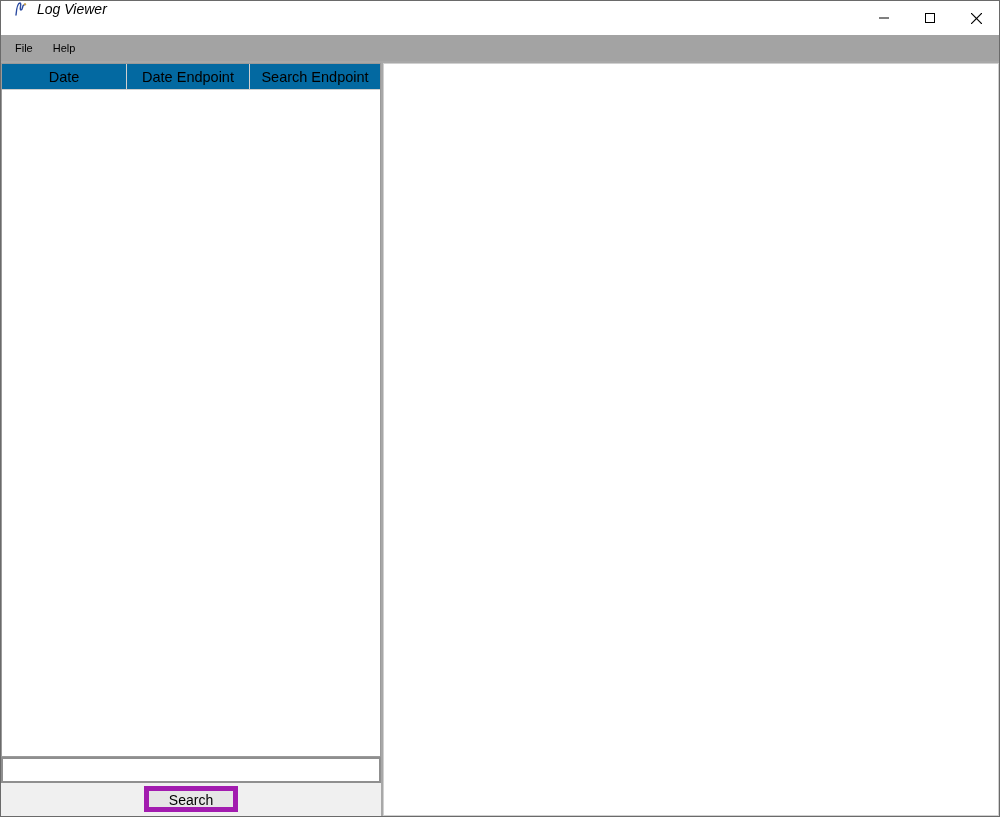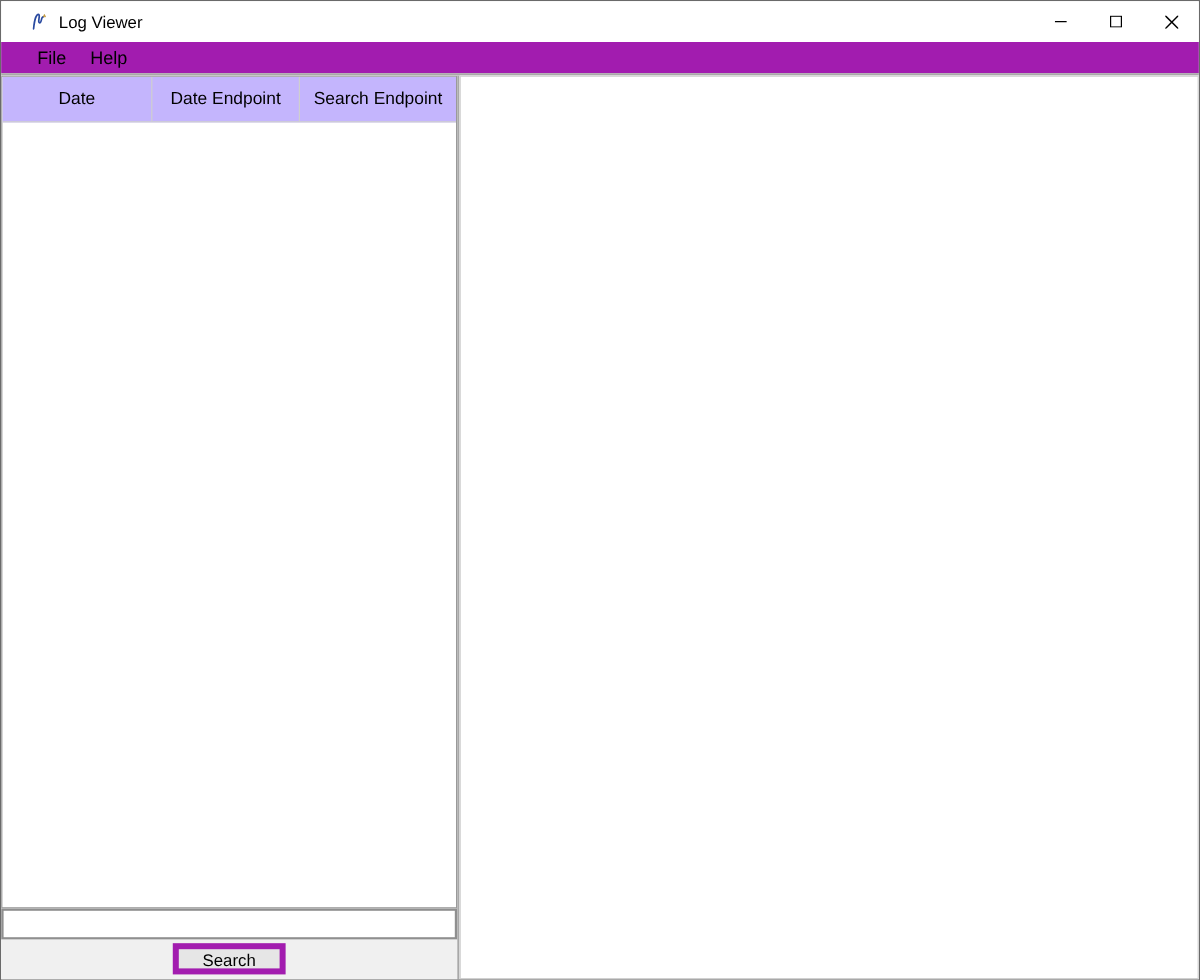--- a/index.html
+++ b/index.html
@@ -13,42 +13,43 @@
   }
   .window {
     width: 1000px; height: 817px;
     border: 1px solid #6a6a6a;
     display: flex; flex-direction: column;
     background: #fff;
   }
   
   .titlebar {
     height: 34px;
-    display: flex; align-items: center;
-    padding: 0 0 0 24px;
+    display: flex; 
+    padding: 0 0 0 12px;
     background: #fff;
+    font-style: italic;
   }
   .titlebar .app-icon { width: 16px; height: 16px; margin-right: 8px; }
   .titlebar .title { flex: 0 0 auto; font-size: 14px; }
   .titlebar .spacer { flex: 1; }
   .win-controls { display: flex; height: 100%; }
   .win-btn {
     width: 46px; height: 100%;
     display: flex; align-items: center; justify-content: center;
     background: transparent; border: none;
     font-size: 14px; cursor: default;
   }
   .win-btn svg { display: block; }
   
   .menubar {
     height: 26px;
     display: flex; align-items: center;
-    padding: 0 20px;
-    font-size: 15px;
-    background: #a21caf;
+    padding: 0 4px;
+    font-size: 11px;
+    background: #a3a3a3;
   }
   .menu-item {
     padding: 2px 10px;
     cursor: default;
   }
   
   .client {
     flex: 1;
     display: flex;
     border-top: 2px solid #a8a8a8;
@@ -64,22 +65,22 @@
   .tree-wrap {
     flex: 1;
     border: 1px solid #9a9a9a;
     background: #fff;
     min-height: 0;
     overflow: hidden;
     margin: 0;
   }
   .tree-header {
     display: flex;
-    height: 38px;
-    background: #c4b5fd;
+    height: 26px;
+    background: #0369a1;
     border-bottom: 1px solid #cfcfcf;
   }
   .tree-col {
     display: flex; align-items: center; justify-content: center;
     font-size: 14.5px;
     border-right: 1px solid #cfcfcf;
     padding: 0 4px;
     white-space: nowrap;
     overflow: hidden;
   }

